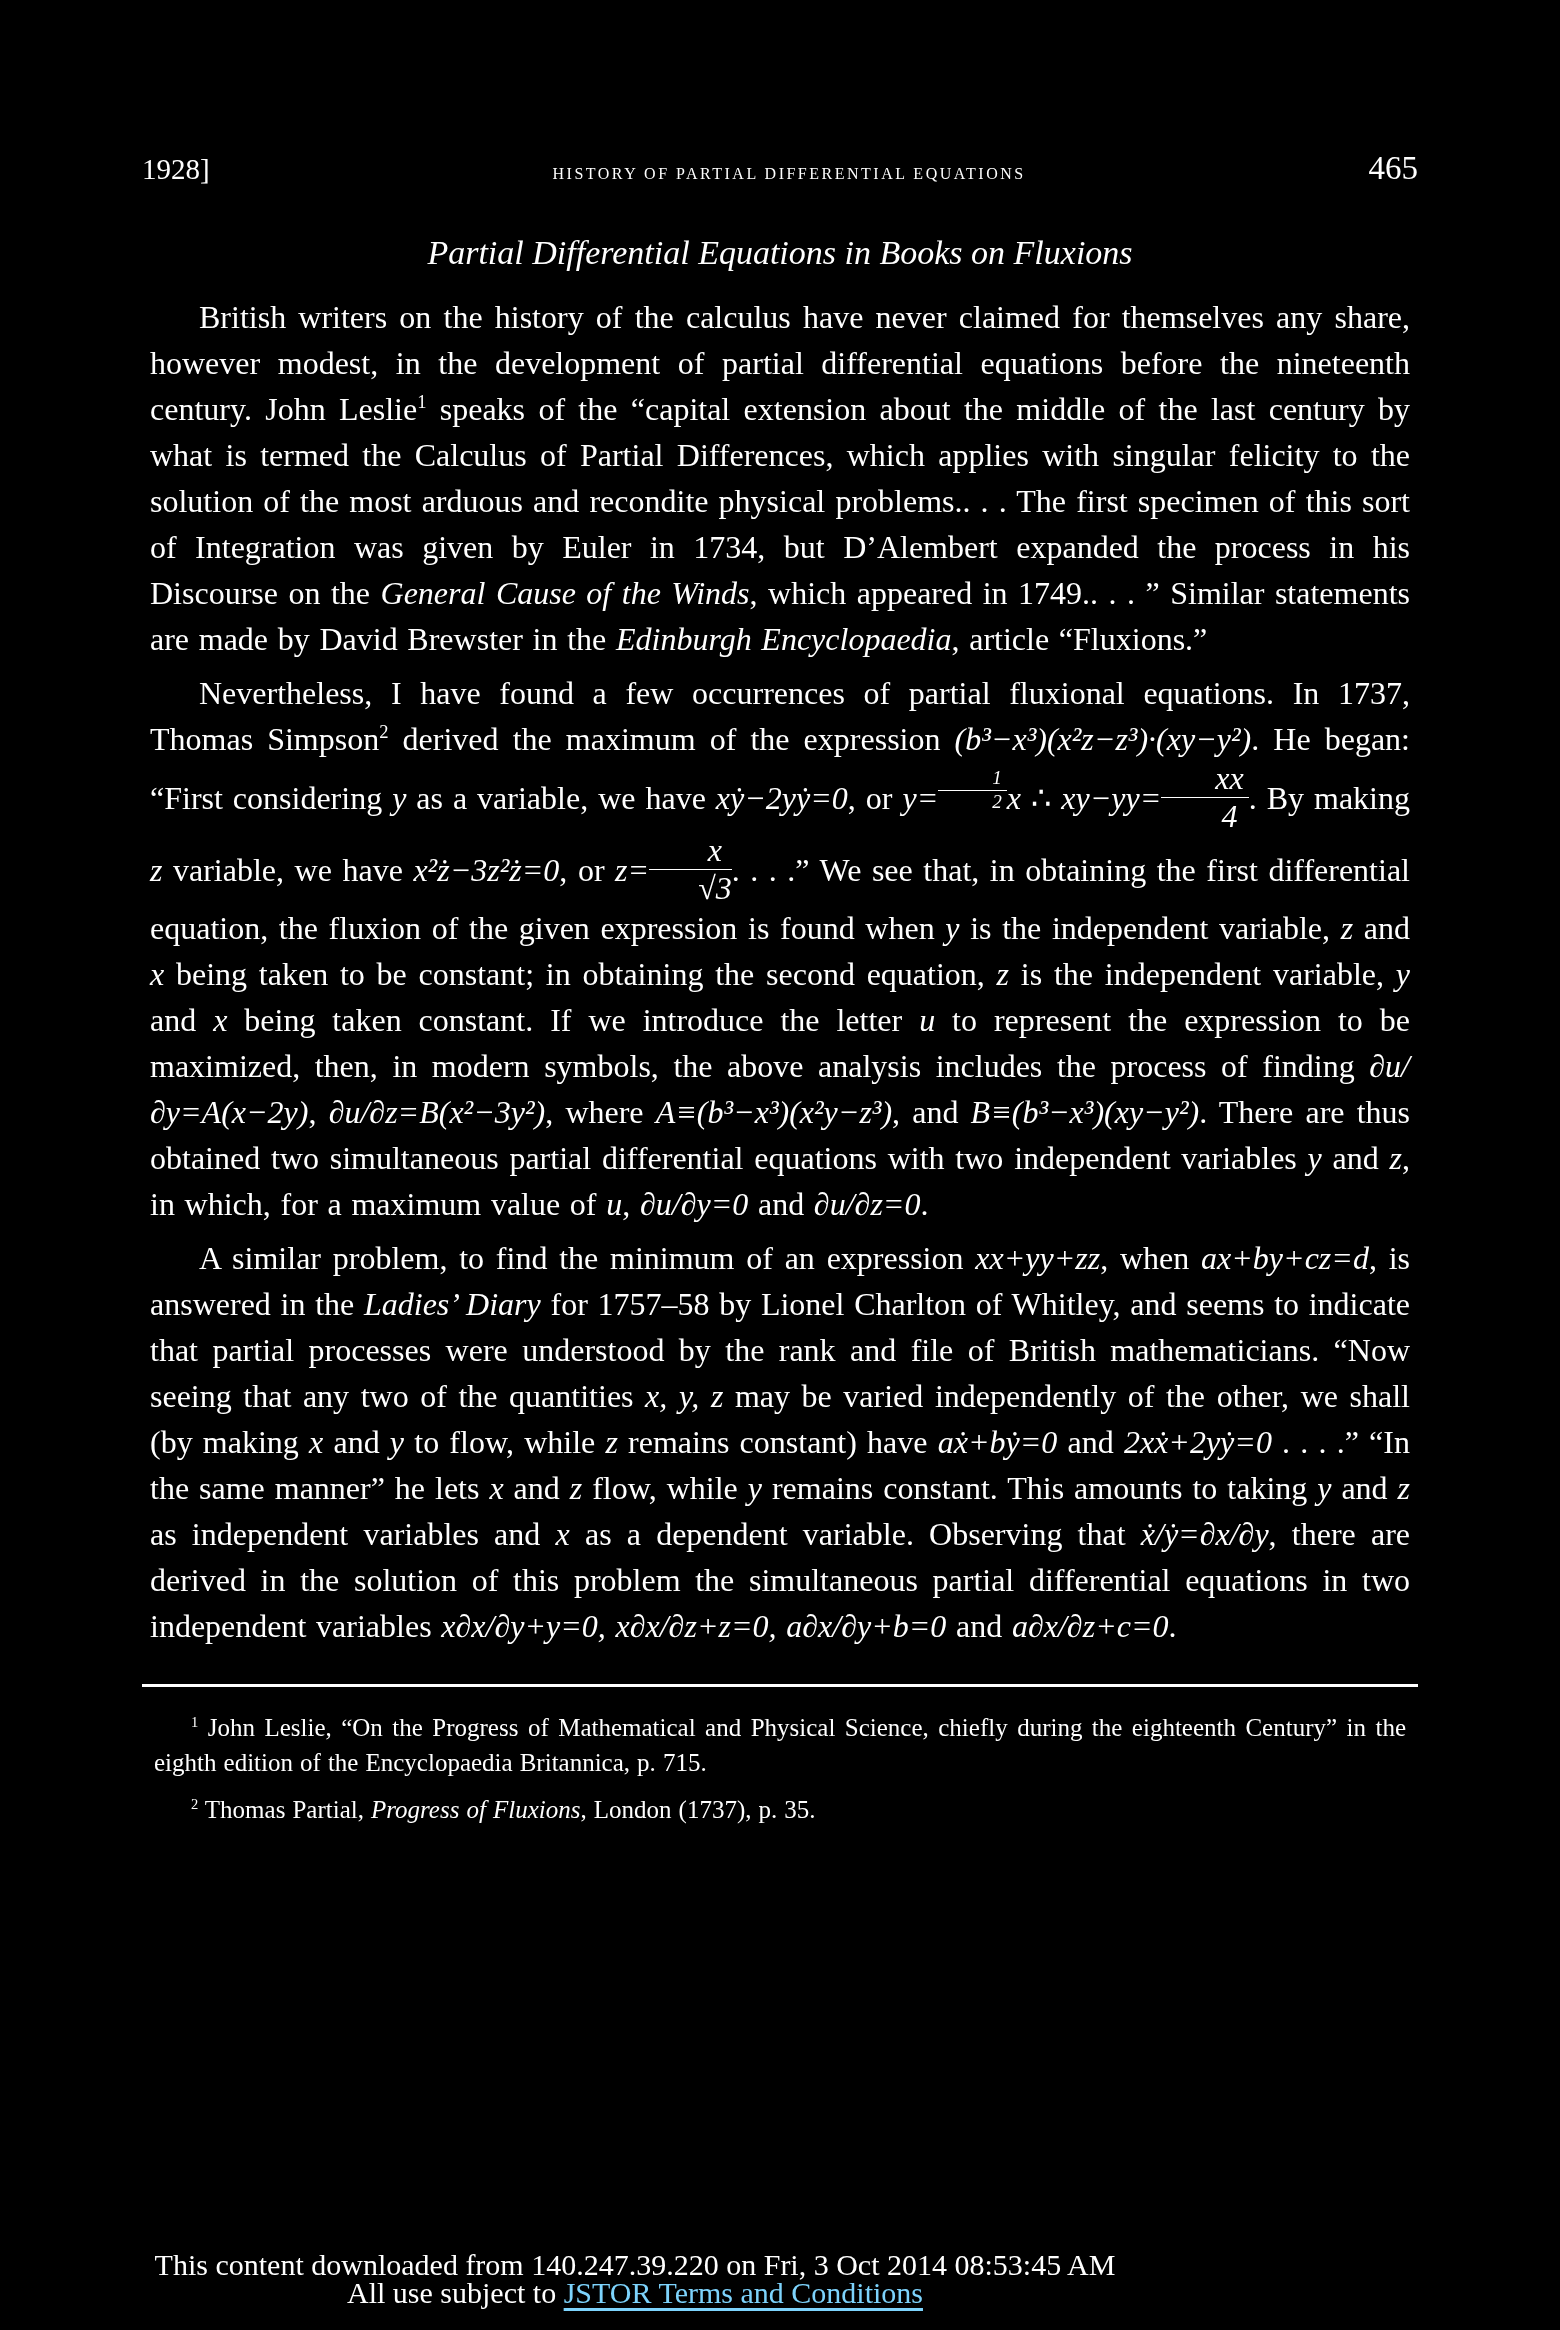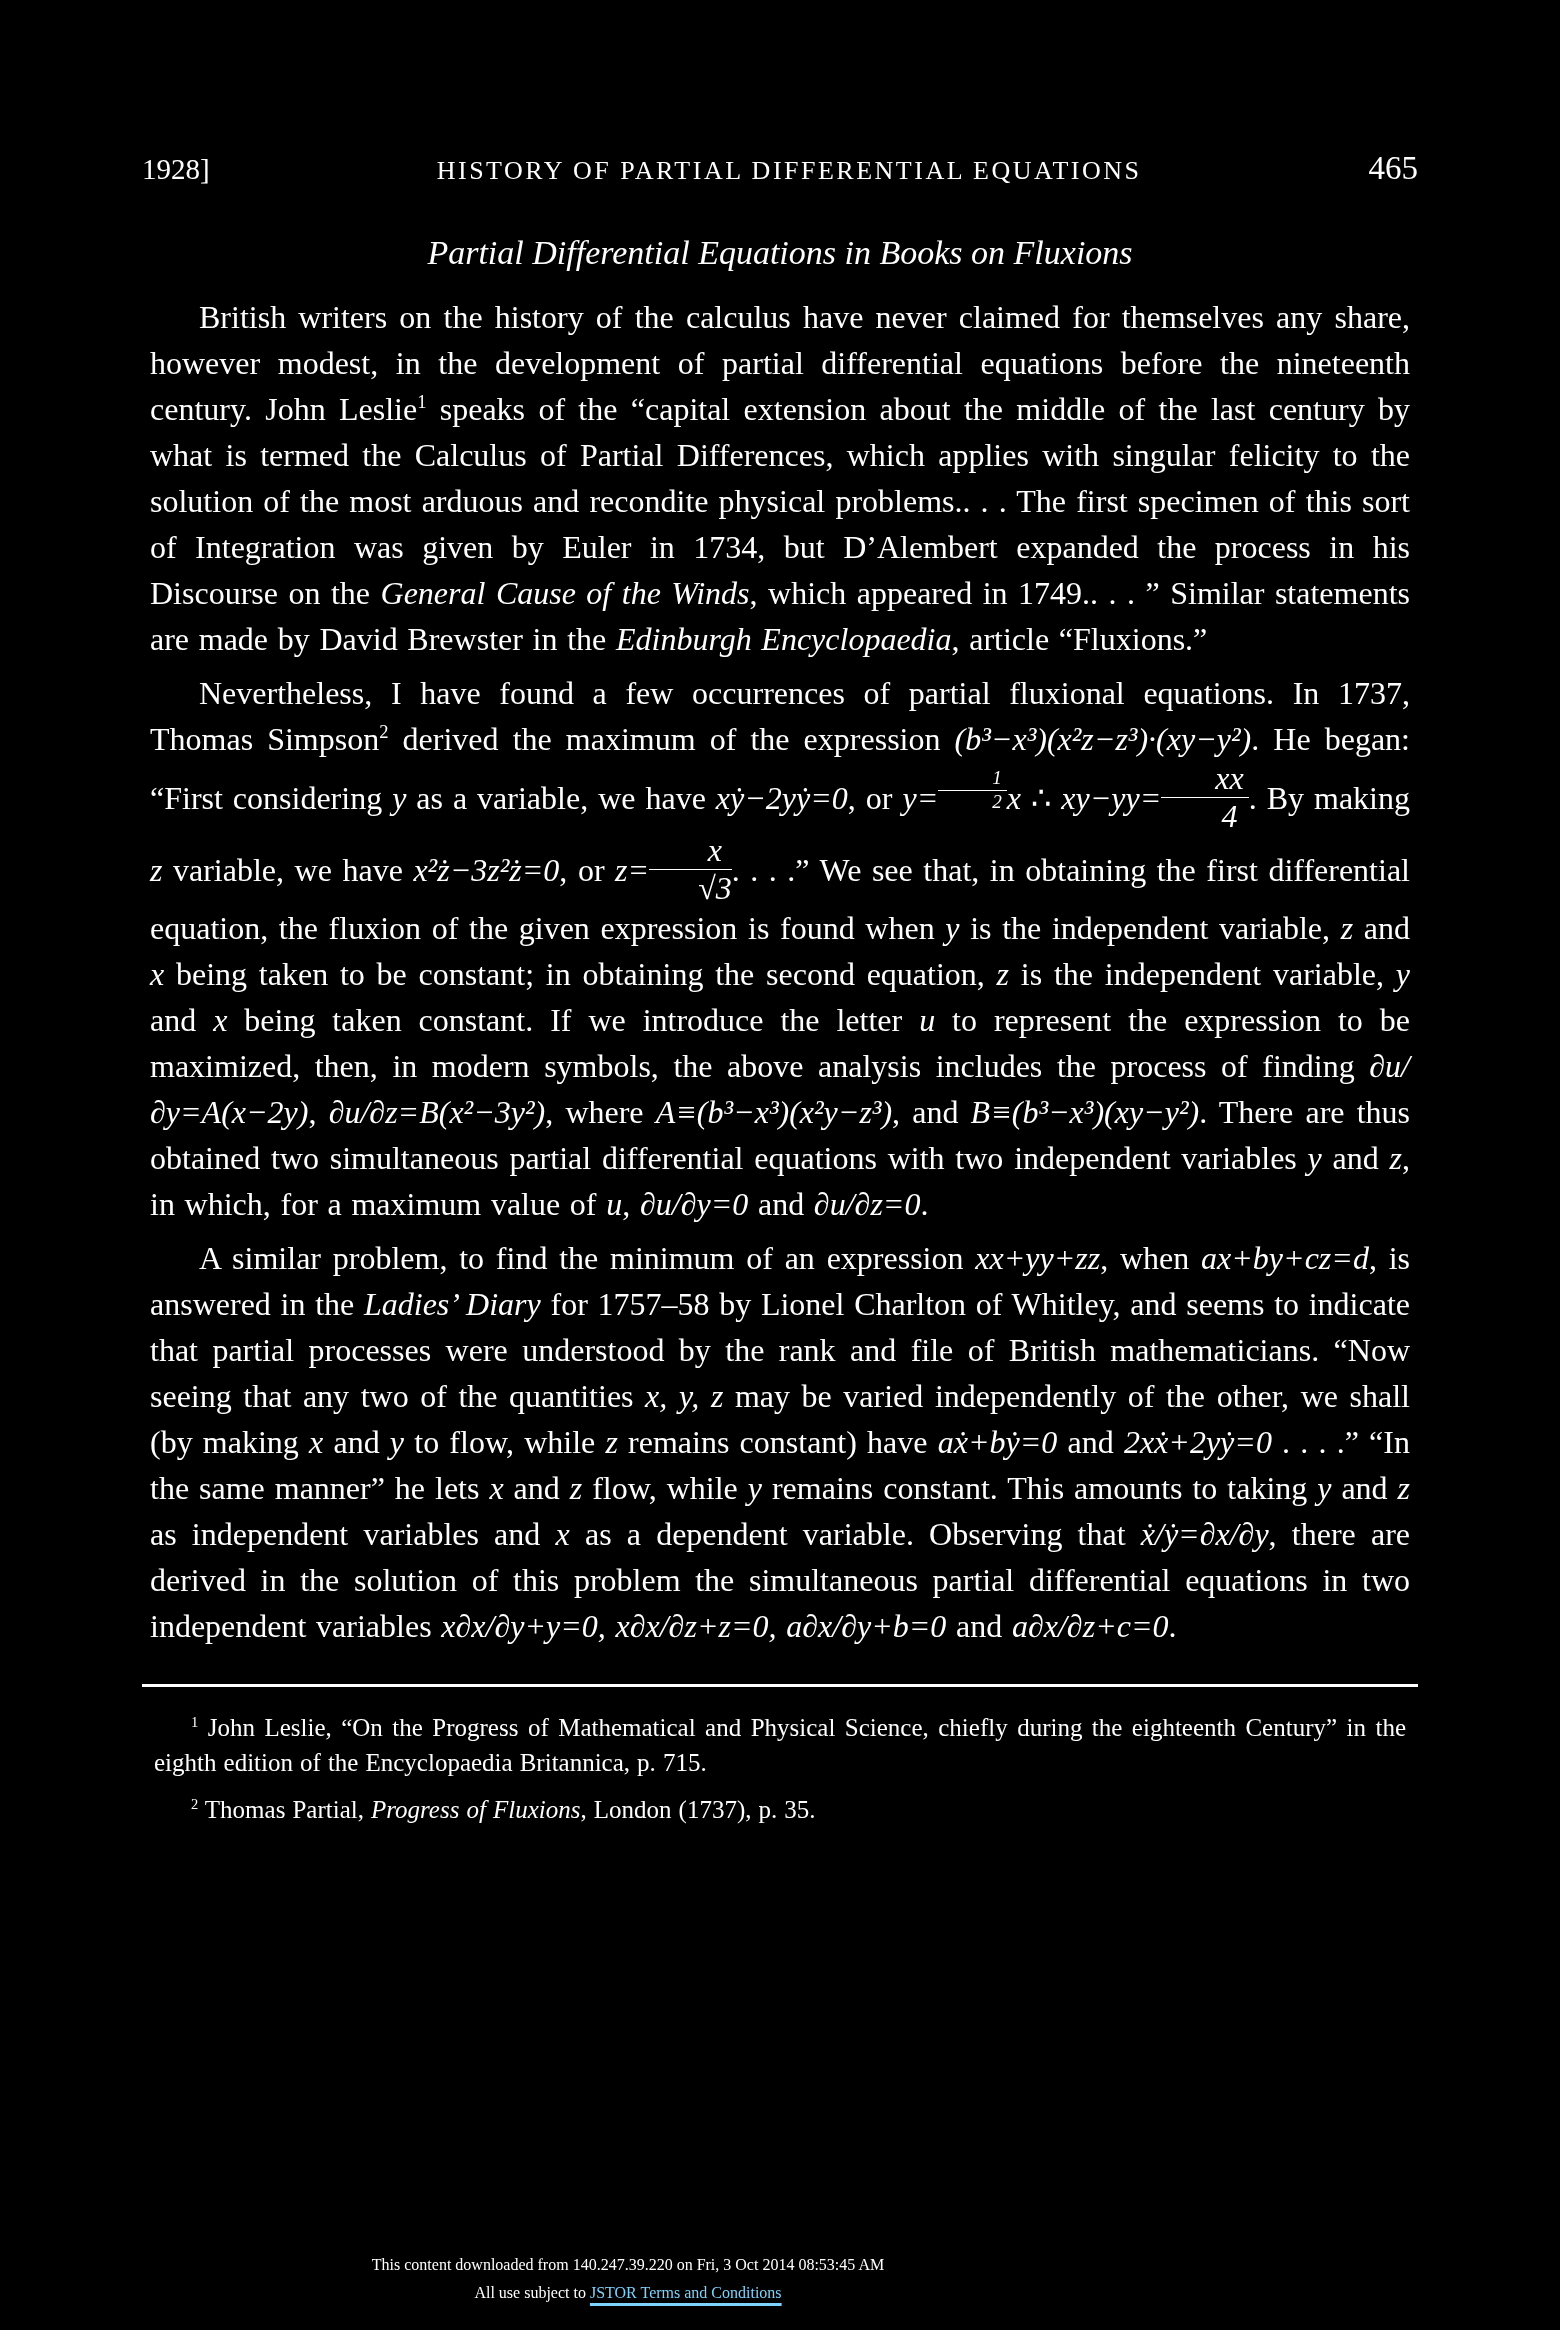--- a/index.html
+++ b/index.html
@@ -18,21 +18,21 @@
   }
   .pagehead{
     display:flex;
     align-items:baseline;
     justify-content:space-between;
     font-size:29px;
     gap:17px;
   }
   .running-title{
     letter-spacing:2.5px;
-    font-size:26px;
+    font-size:16px;
   }
   .page-number{font-size:33px;}
   .article-title{
     text-align:center;
     font-style:italic;
     font-size:34px;
     margin-top:47px;
     margin-bottom:22px;
   }
   .para{
@@ -65,24 +65,24 @@
   .footnote{
     font-size:25px;
     line-height:35px;
     text-align:justify;
     text-indent:37px;
     margin:12px;
     word-spacing:0.8px;
   }
   .pagefoot{
     position:absolute;
-    left:1px;top:2251px;
+    left:8px;top:2251px;
     width:1254px;
     text-align:center;
-    font-size:16px;
+    font-size:30px;
     line-height:28px;
   }
   .jstor-link{
     color:#7dd3fc;
     text-decoration:underline;
     text-underline-offset:5px;
     text-decoration-thickness:2.5px;
     cursor:pointer;
   }
 </style>

